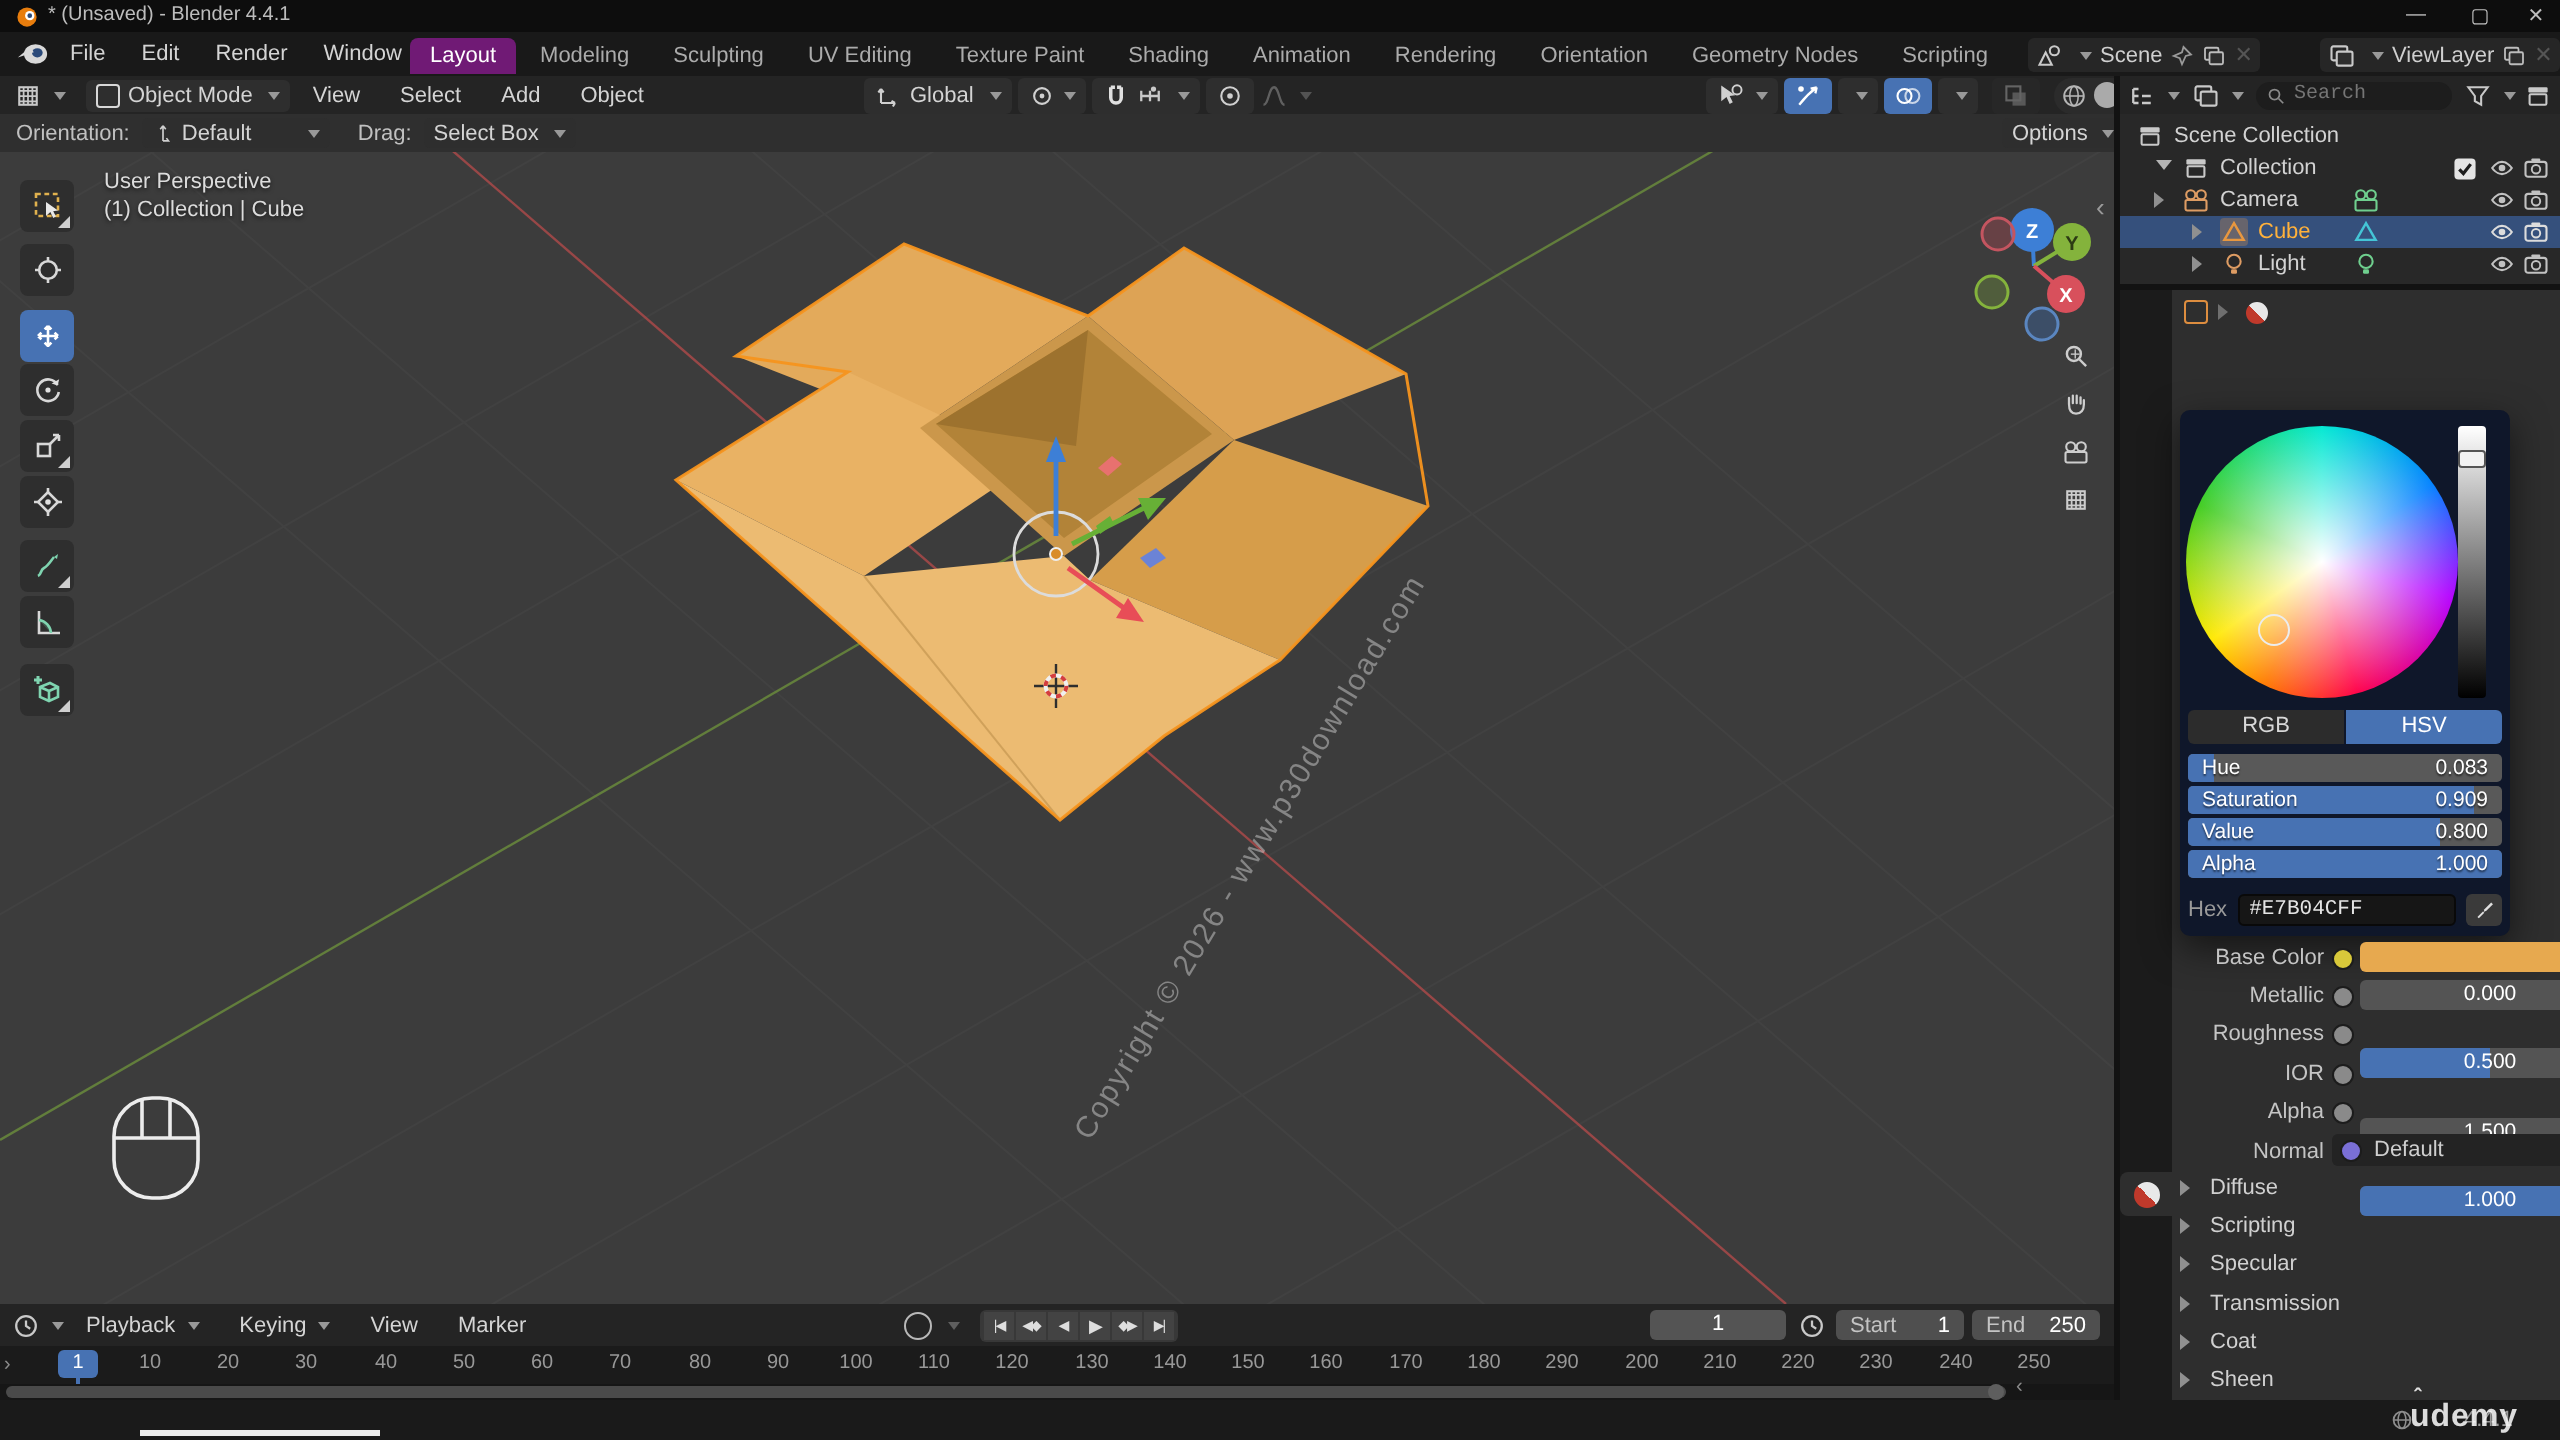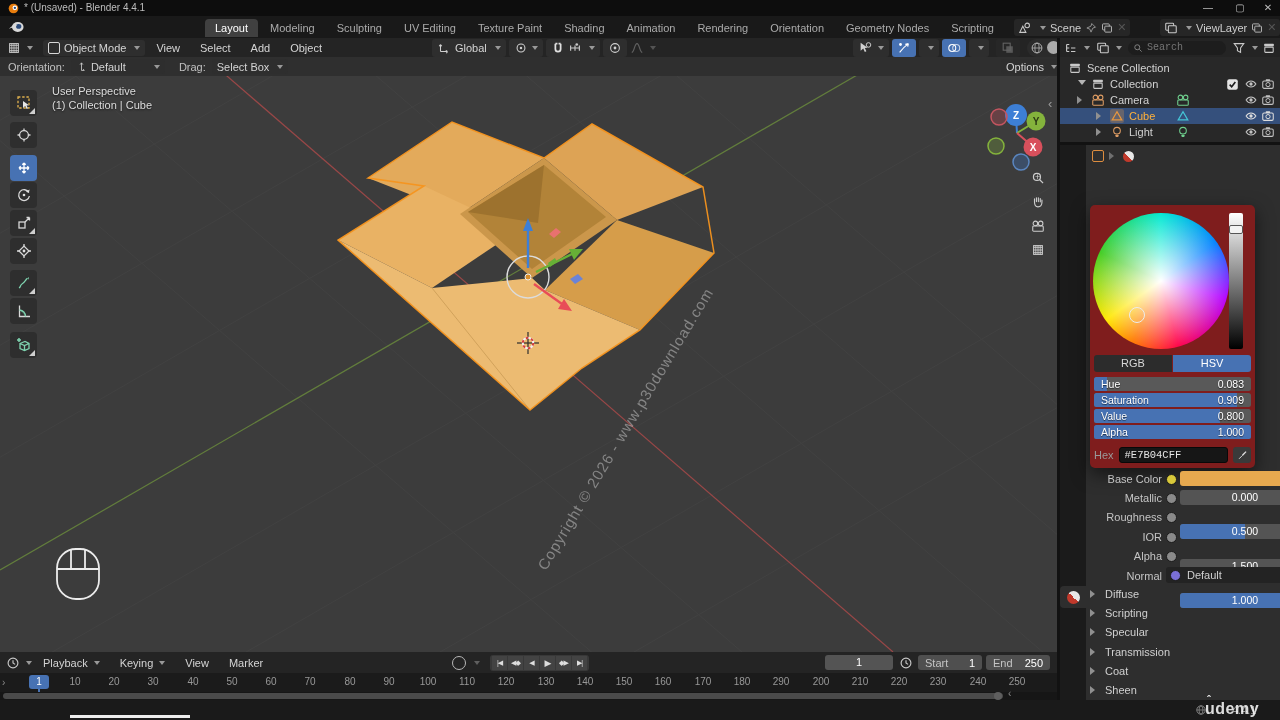--- a/index.html
+++ b/index.html
@@ -7,21 +7,21 @@
        font-family:"Liberation Sans",sans-serif;font-size:11px;color:#cfcfcf;
        -webkit-font-smoothing:antialiased}
   .a{position:absolute}
   .f{display:flex;align-items:center}
   .car{width:0;height:0;border:3px solid transparent;border-top:4px solid #999;margin-left:4px;transform:translateY(2px);display:inline-block}
   .tr{width:0;height:0;border:4px solid transparent;border-left:5px solid #909090;display:inline-block}
   .td{width:0;height:0;border:4px solid transparent;border-top:5px solid #b5b5b5;display:inline-block}
   .ic{width:14px;height:14px;flex:0 0 auto}
   .menu{padding:0 9px;height:100%;display:flex;align-items:center;color:#d4d4d4;cursor:default}
   .tab{padding:3px 10px;border-radius:4px 4px 0 0;color:#ababab;white-space:nowrap}
-  .tab.on{background:#404040;color:#fff}
+  .tab.on{background:#701a75;color:#fff}
   .hbtn{background:#2e2e2e;border-radius:3px;height:18px;display:flex;align-items:center;padding:0 5px;color:#d4d4d4}
   .blue{background:#4772b3!important;color:#fff!important}
   .tool{position:absolute;left:10px;width:27px;height:26px;background:#2e2e2e;border-radius:4px;display:flex;align-items:center;justify-content:center}
   .tool svg{stroke:#d8d8d8;fill:none;stroke-width:1.3}
   .sub{position:absolute;right:2px;bottom:2px;width:0;height:0;border:3px solid transparent;border-right:3px solid #cfcfcf;border-bottom:3px solid #cfcfcf}
   .orow{height:16px;display:flex;align-items:center;font-size:11px;color:#d2d2d2}
   .slider{position:relative;height:14px;background:#595959;border-radius:2.5px;overflow:hidden;font-size:10.5px;color:#fff}
   .slider .fill{position:absolute;left:0;top:0;bottom:0;background:#4772b3}
   .slider .lab{position:absolute;left:7px;top:1px;text-shadow:0 1px 1px rgba(0,0,0,.6)}
   .slider .val{position:absolute;right:7px;top:1px;text-shadow:0 1px 1px rgba(0,0,0,.6)}
@@ -152,20 +152,27 @@
     <span class="a" style="left:1228px;top:2px;width:24px;text-align:center">▢</span>
     <span class="a" style="left:1258px;top:2px;width:20px;text-align:center">✕</span>
   </div>
 
   <div class="a" style="left:0;top:16px;width:1280px;height:22px;background:#191919">
     <svg class="a" style="left:8px;top:4px" width="16" height="14" viewBox="0 0 18 14">
         <ellipse cx="11" cy="7" rx="6.5" ry="5.5" fill="#d9d9d9"></ellipse>
         <ellipse cx="12" cy="6.3" rx="3" ry="2.6" fill="#2b4a7a"></ellipse>
         <path d="M1 9 L8 3 l2 3 z" fill="#d9d9d9"></path>
       </svg>
+    <div class="f" style="position:absolute;left:26px;top:0;height:22px">
+      <div class="menu">File</div>
+      <div class="menu">Edit</div>
+      <div class="menu">Render</div>
+      <div class="menu">Window</div>
+      <div class="menu">Help</div>
+    </div>
     <div class="f" style="position:absolute;left:205px;top:2px;height:20px;gap:2px">
       <div class="tab on">Layout</div>
       <div class="tab">Modeling</div>
       <div class="tab">Sculpting</div>
       <div class="tab">UV Editing</div>
       <div class="tab">Texture Paint</div>
       <div class="tab">Shading</div>
       <div class="tab">Animation</div>
       <div class="tab">Rendering</div>
       <div class="tab">Orientation</div>
@@ -587,21 +594,21 @@
     <div class="a" style="left:0;top:441px;width:26px;height:22px;background:#2e2e2e;border-radius:4px 0 0 4px;display:flex;align-items:center;justify-content:center">
       <span style="width:13px;height:13px;border-radius:50%;background:conic-gradient(#e8e8e8 0 50%,#c0392b 0 100%);transform:rotate(-45deg)"></span>
     </div>
 
     <div class="f" style="position:absolute;left:32px;top:5px;gap:5px">
       <span style="width:10px;height:10px;border:1.4px solid #dd8d3f;border-radius:2px"></span>
       <i class="tr" style="border-left-color:#6f6f6f"></i>
       <span style="width:11px;height:11px;border-radius:50%;background:conic-gradient(#e8e8e8 0 50%,#c0392b 0 100%);transform:rotate(-45deg)"></span>
     </div>
 
-    <div class="a" style="left:30px;top:60px;width:165px;height:263px;background:#7f1d1d;border-radius:5px;box-shadow:0 6px 18px rgba(0,0,0,.55)">
+    <div class="a" style="left:30px;top:60px;width:165px;height:263px;background:#0f172a;border-radius:5px;box-shadow:0 6px 18px rgba(0,0,0,.55)">
       <div class="a" style="left:3px;top:8px;width:136px;height:136px;border-radius:50%;
         background:radial-gradient(circle,rgba(255,255,255,1) 0%,rgba(255,255,255,0) 72%),
         conic-gradient(#00e8d2 0deg,#0080ff 55deg,#b400ff 105deg,#ff0048 165deg,#ff7a00 205deg,#ffe800 235deg,#40cc20 295deg,#00e8d2 360deg)">
         <span style="position:absolute;left:36px;top:94px;width:14px;height:14px;border:1.5px solid #ececec;border-radius:50%"></span>
       </div>
       <div class="a" style="left:139px;top:8px;width:14px;height:136px;border-radius:2px;background:linear-gradient(#ffffff,#000000)">
         <span style="position:absolute;left:0;top:12px;width:14px;height:9px;background:#f2f2f2;border:1px solid #555;box-sizing:border-box;border-radius:2px"></span>
       </div>
       <div class="f" style="position:absolute;left:4px;top:150px;width:157px;height:17px;gap:1px">
         <div style="flex:1;background:#2c2c2c;border-radius:3px 0 0 3px;text-align:center;line-height:17px;color:#d8d8d8">RGB</div>

